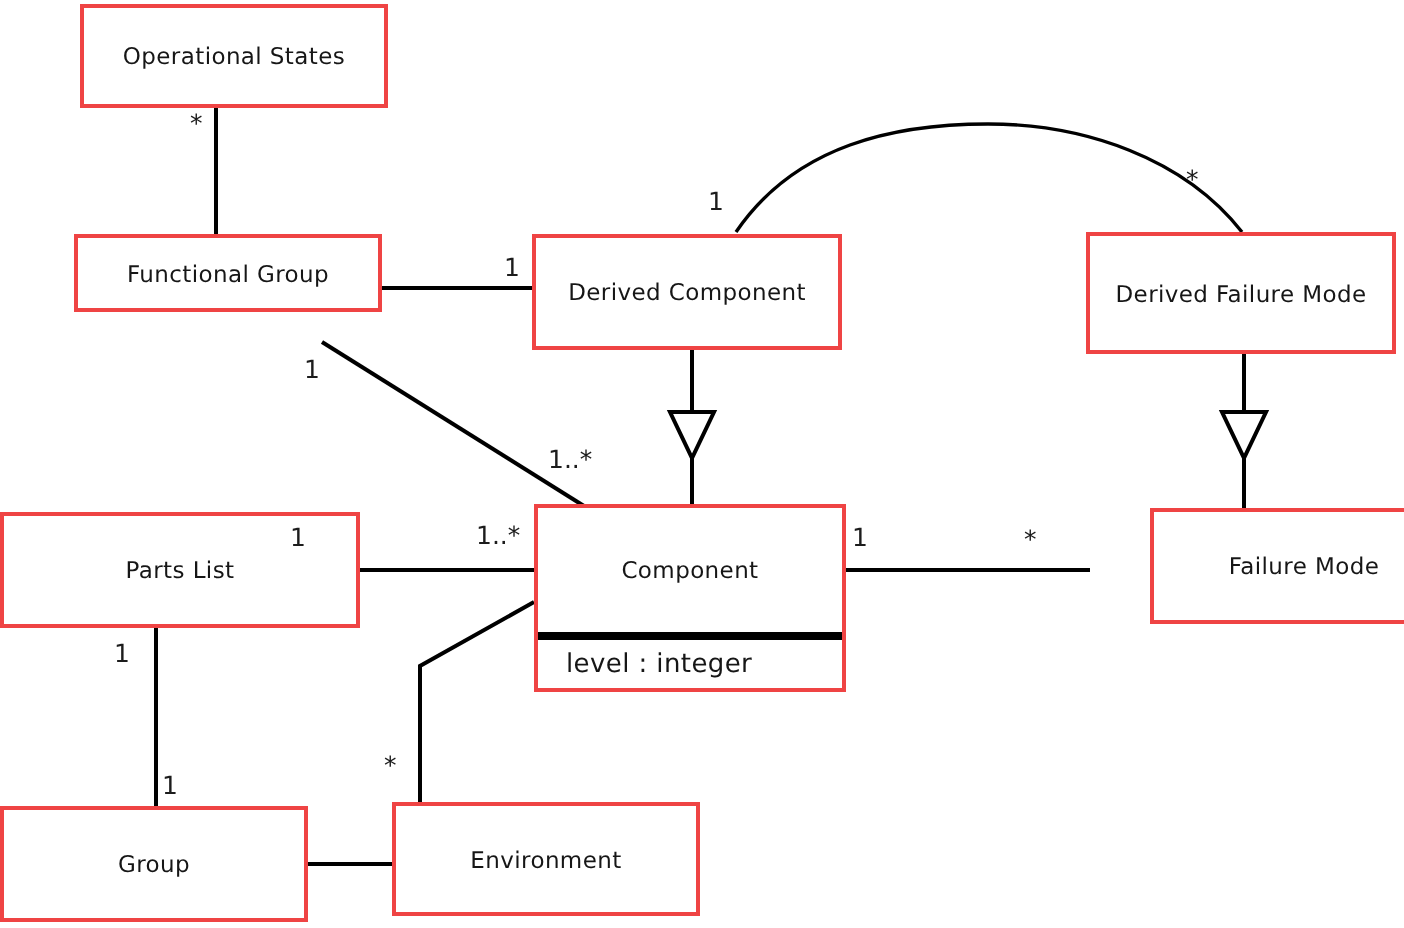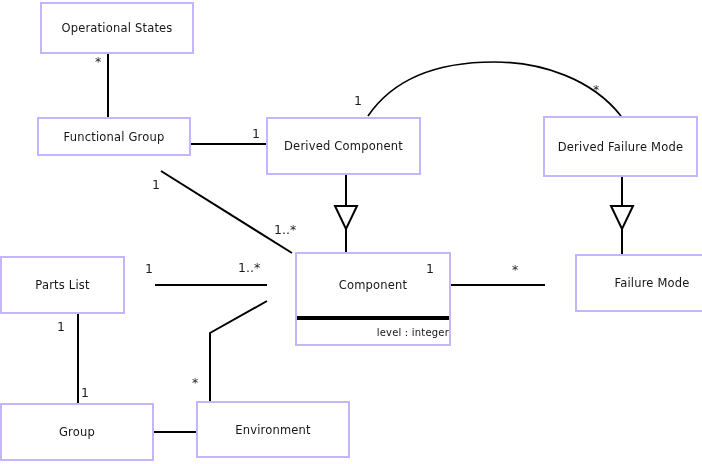--- a/index.html
+++ b/index.html
@@ -20,21 +20,21 @@
     position: absolute;
     left: 0;
     top: 0;
     width: 702px;
     height: 464px;
   }
   .node {
     position: absolute;
     box-sizing: border-box;
     background: #ffffff;
-    border: 2px solid #c4b5fd;
+    border: 2px solid #ef4444;
     display: flex;
     align-items: center;
     justify-content: center;
     font-size: 11.5px;
     letter-spacing: 0.2px;
     white-space: nowrap;
   }
   .node.compartmented {
     flex-direction: column;
     align-items: stretch;
@@ -49,22 +49,21 @@
     justify-content: center;
     border-bottom: 2px solid #000000;
   }
   .compartment-attrs {
     flex: 0 0 auto;
     height: 24px;
     display: flex;
     align-items: center;
     border-top: 2px solid #000000;
     padding-left: 14px;
-    font-size: 10px;
-    justify-content: flex-end;
+    font-size: 13px;
   }
   .mult {
     position: absolute;
     font-size: 12.5px;
     line-height: 14px;
     white-space: nowrap;
     color: #1c1c1c;
   }
 </style>
 </head>
@@ -104,25 +103,25 @@
   </div>
 
   <div class="node" style="left:543px; top:116px; width:155px; height:61px;">
     <span>Derived Failure Mode</span>
   </div>
 
   <div class="node" style="left:266px; top:117px; width:155px; height:58px;">
     <span>Derived Component</span>
   </div>
 
-  <div class="node" style="left:0px; top:256px; width:125px; height:58px;">
+  <div class="node" style="left:0px; top:256px; width:180px; height:58px;">
     <span>Parts List</span>
   </div>
 
-  <div class="node compartmented" style="left:267px; top:252px; width:156px; height:94px;margin-left:28px;">
+  <div class="node compartmented" style="left:267px; top:252px; width:156px; height:94px;">
     <div class="compartment-name">
       <span>Component</span>
     </div>
     <div class="compartment-attrs">
       <span>level : integer</span>
     </div>
   </div>
 
   <div class="node" style="left:575px; top:254px; width:154px; height:58px;">
     <span>Failure Mode</span>

